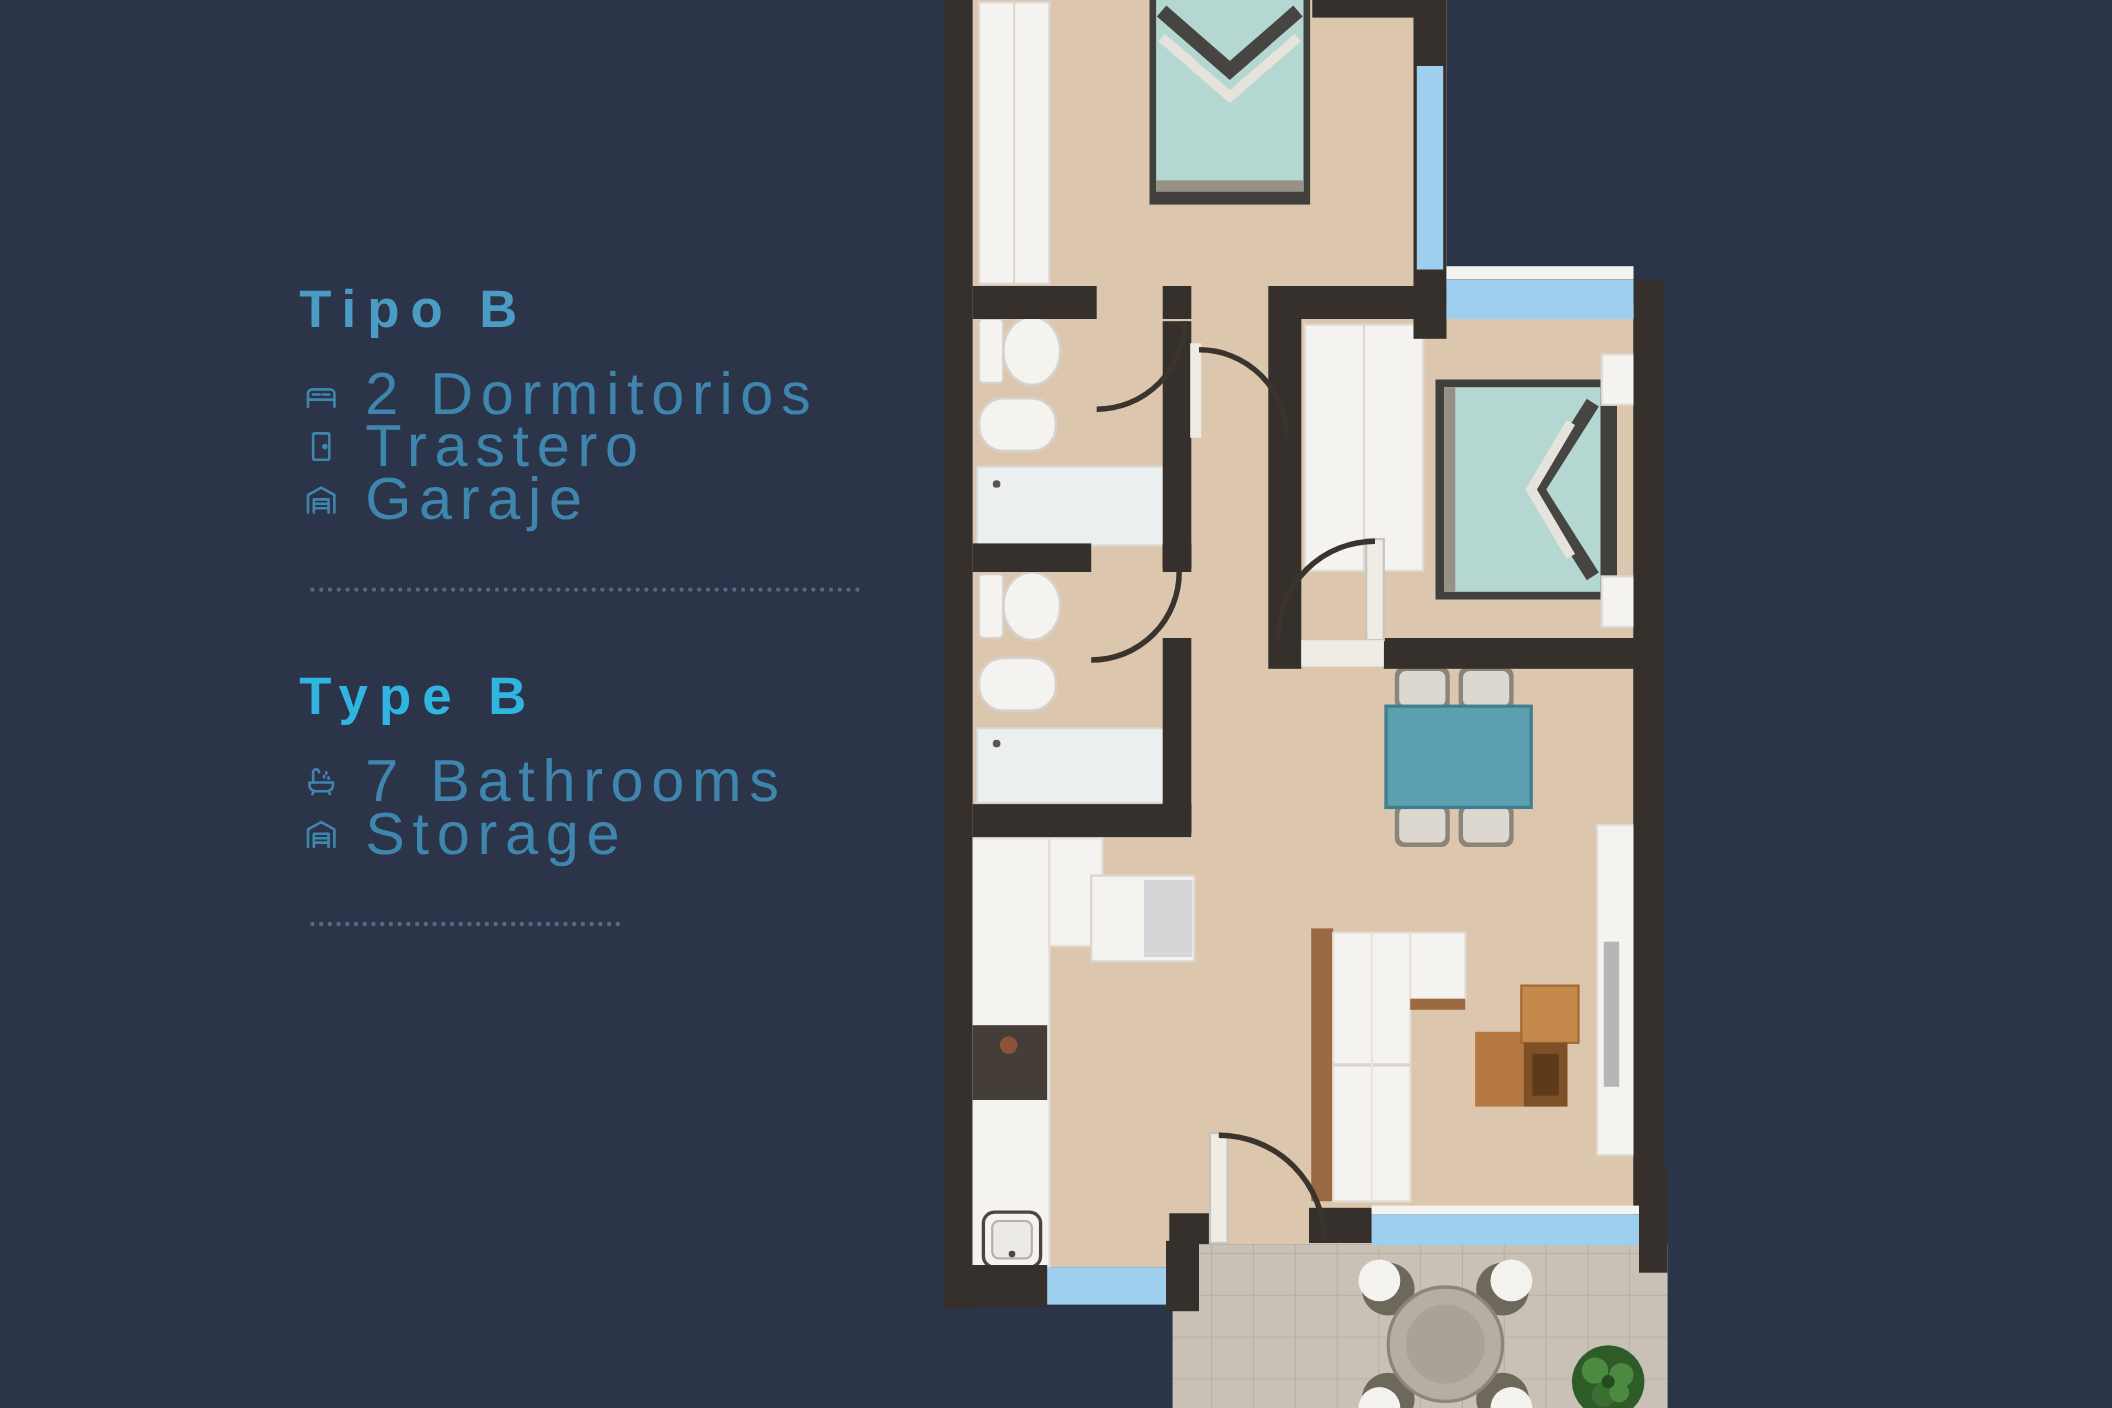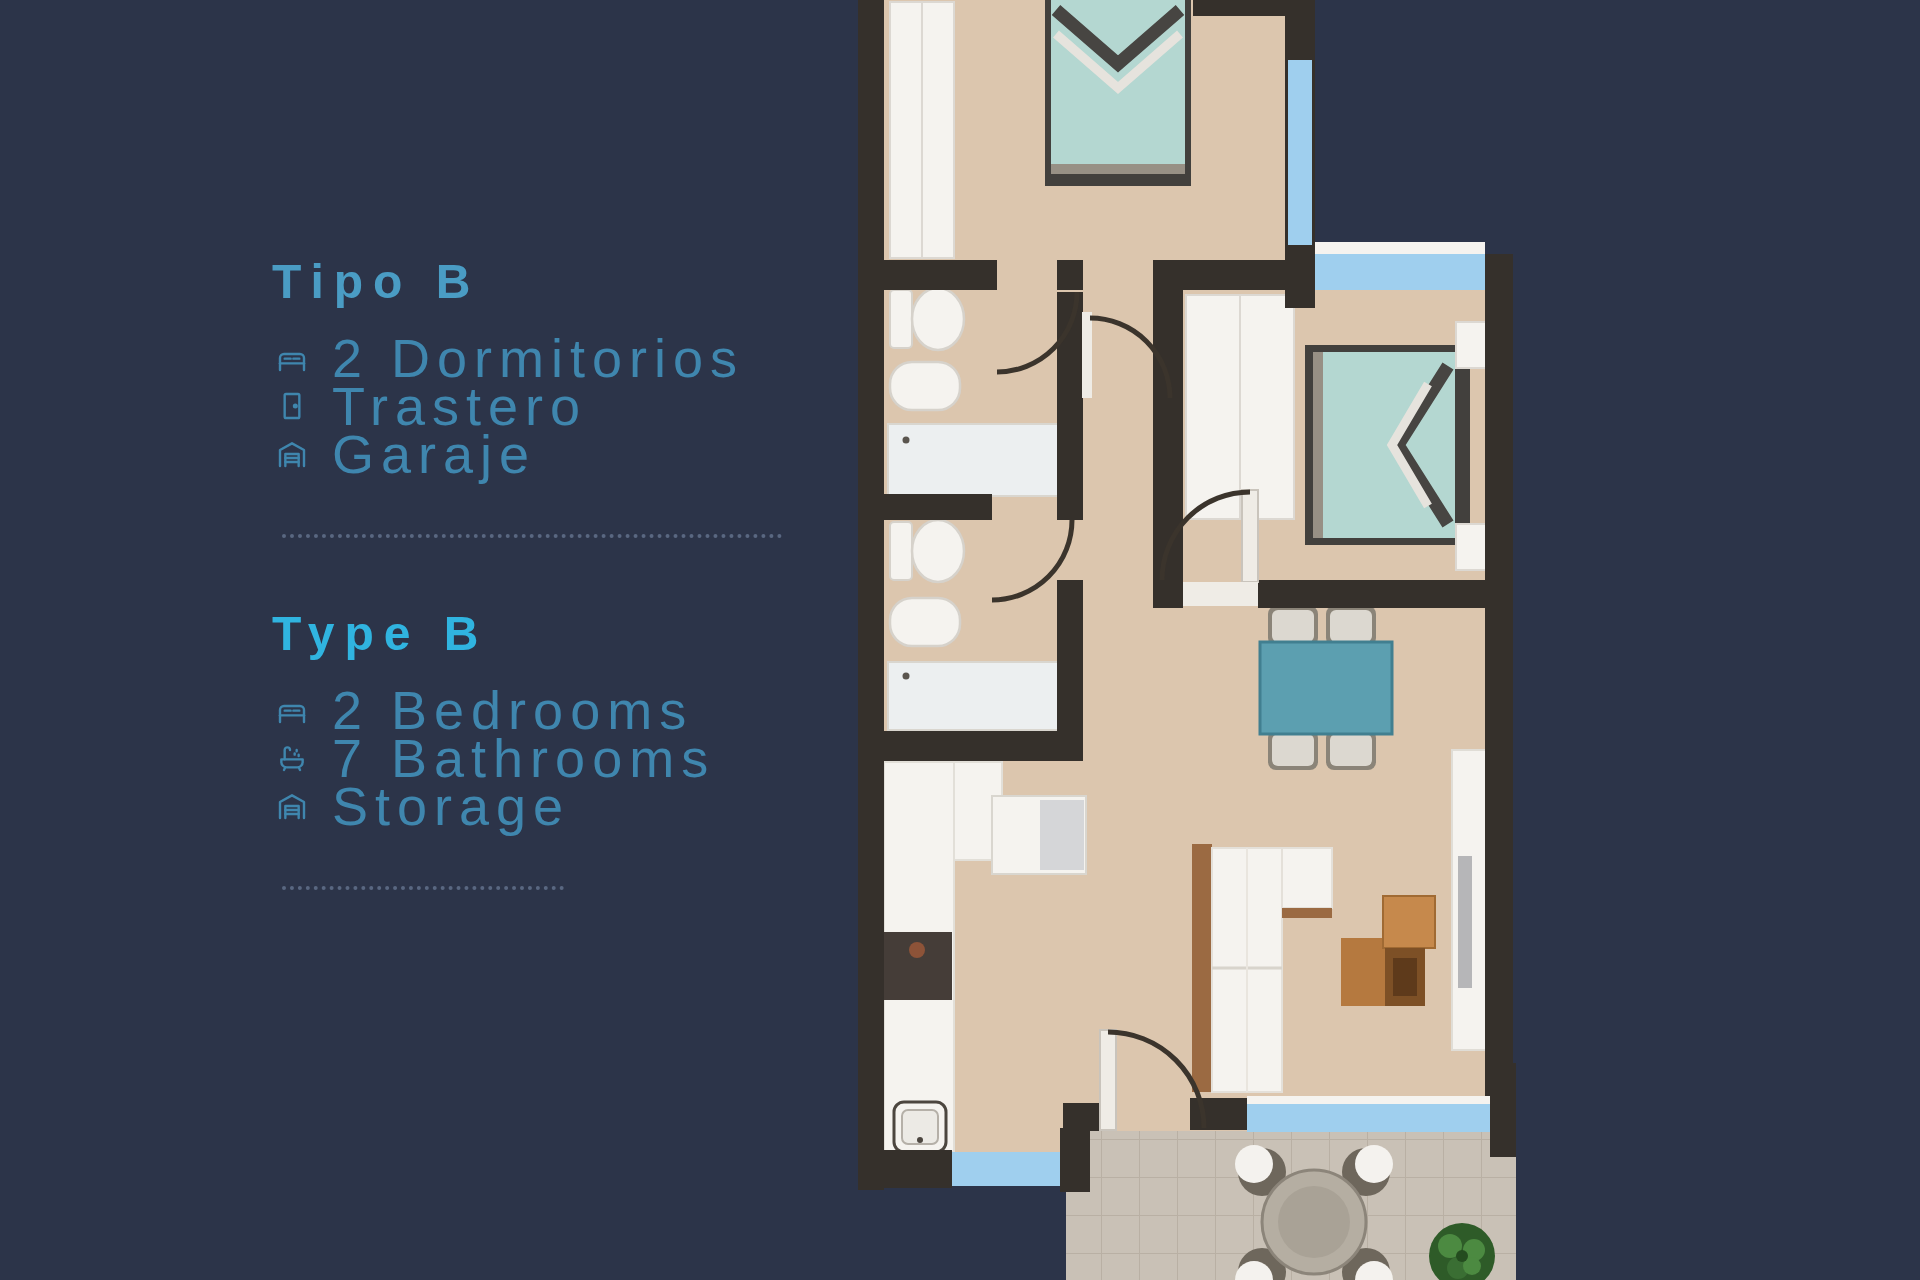--- a/index.html
+++ b/index.html
@@ -259,26 +259,20 @@
       </ul>
     </section>
 
     <div class="divider d1"></div>
 
     <section class="s-en">
       <h2>Type B</h2>
       <ul>
         <li>
           <svg class="ic">
-              <use href="#icon-bed"></use>
-            </svg>
-          <span class="lbl">2 Bedrooms</span>
-        </li>
-        <li>
-          <svg class="ic">
               <use href="#icon-bath"></use>
             </svg>
           <span class="lbl">7 Bathrooms</span>
         </li>
         <li>
           <svg class="ic">
               <use href="#icon-garage"></use>
             </svg>
           <span class="lbl">Storage</span>
         </li>

